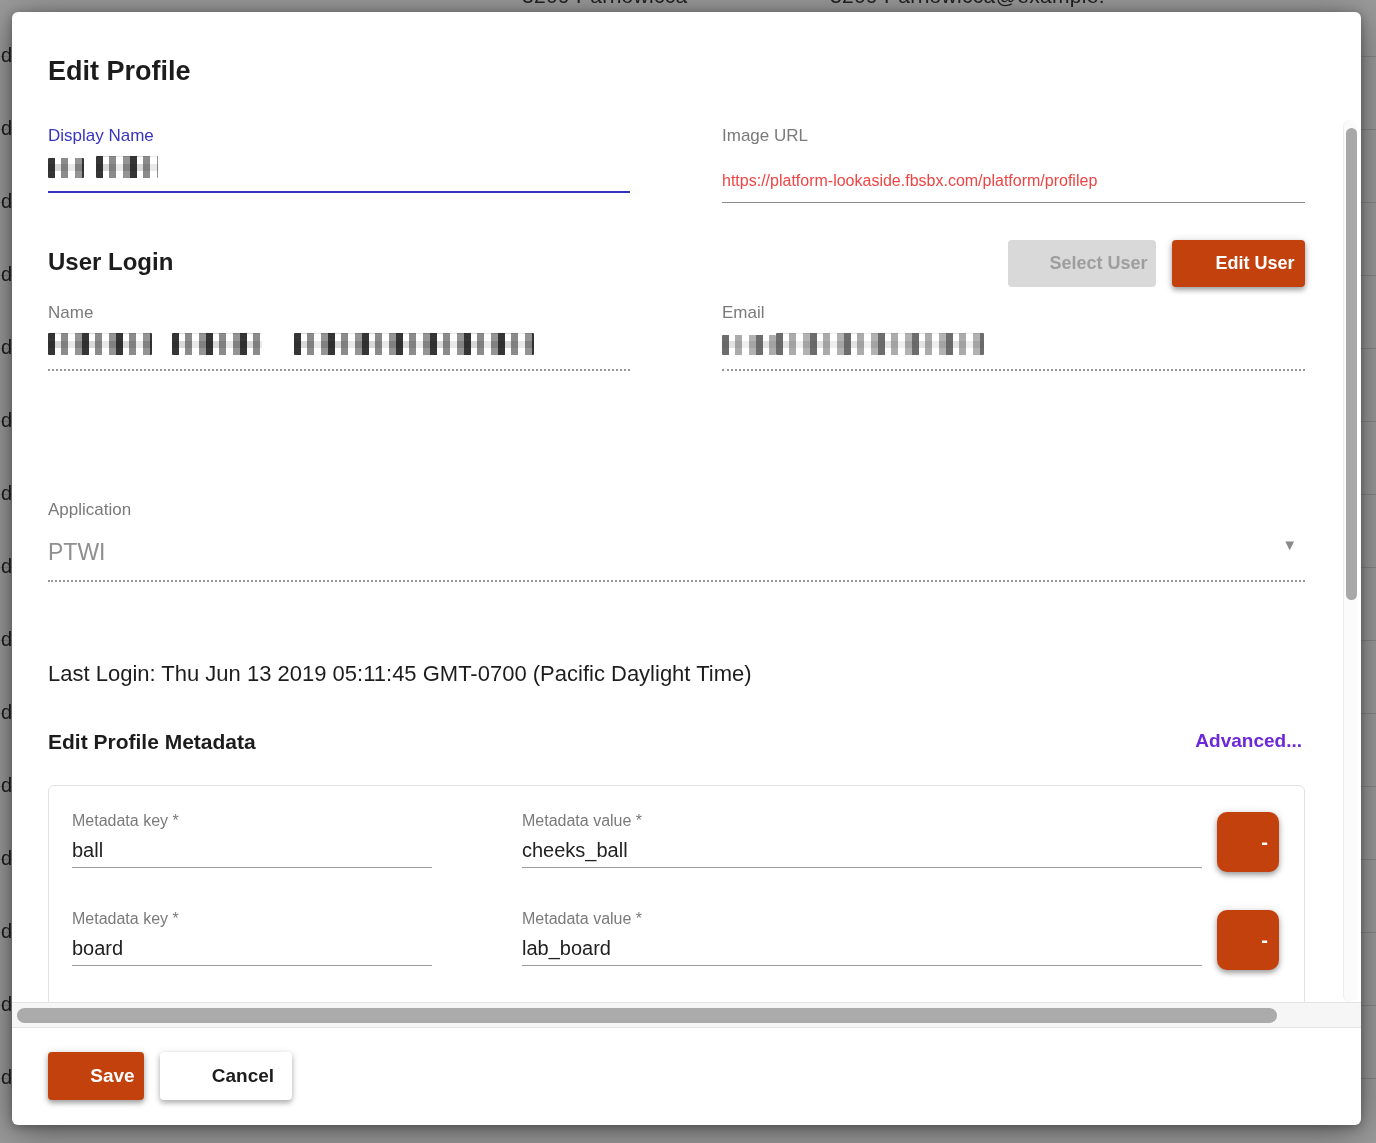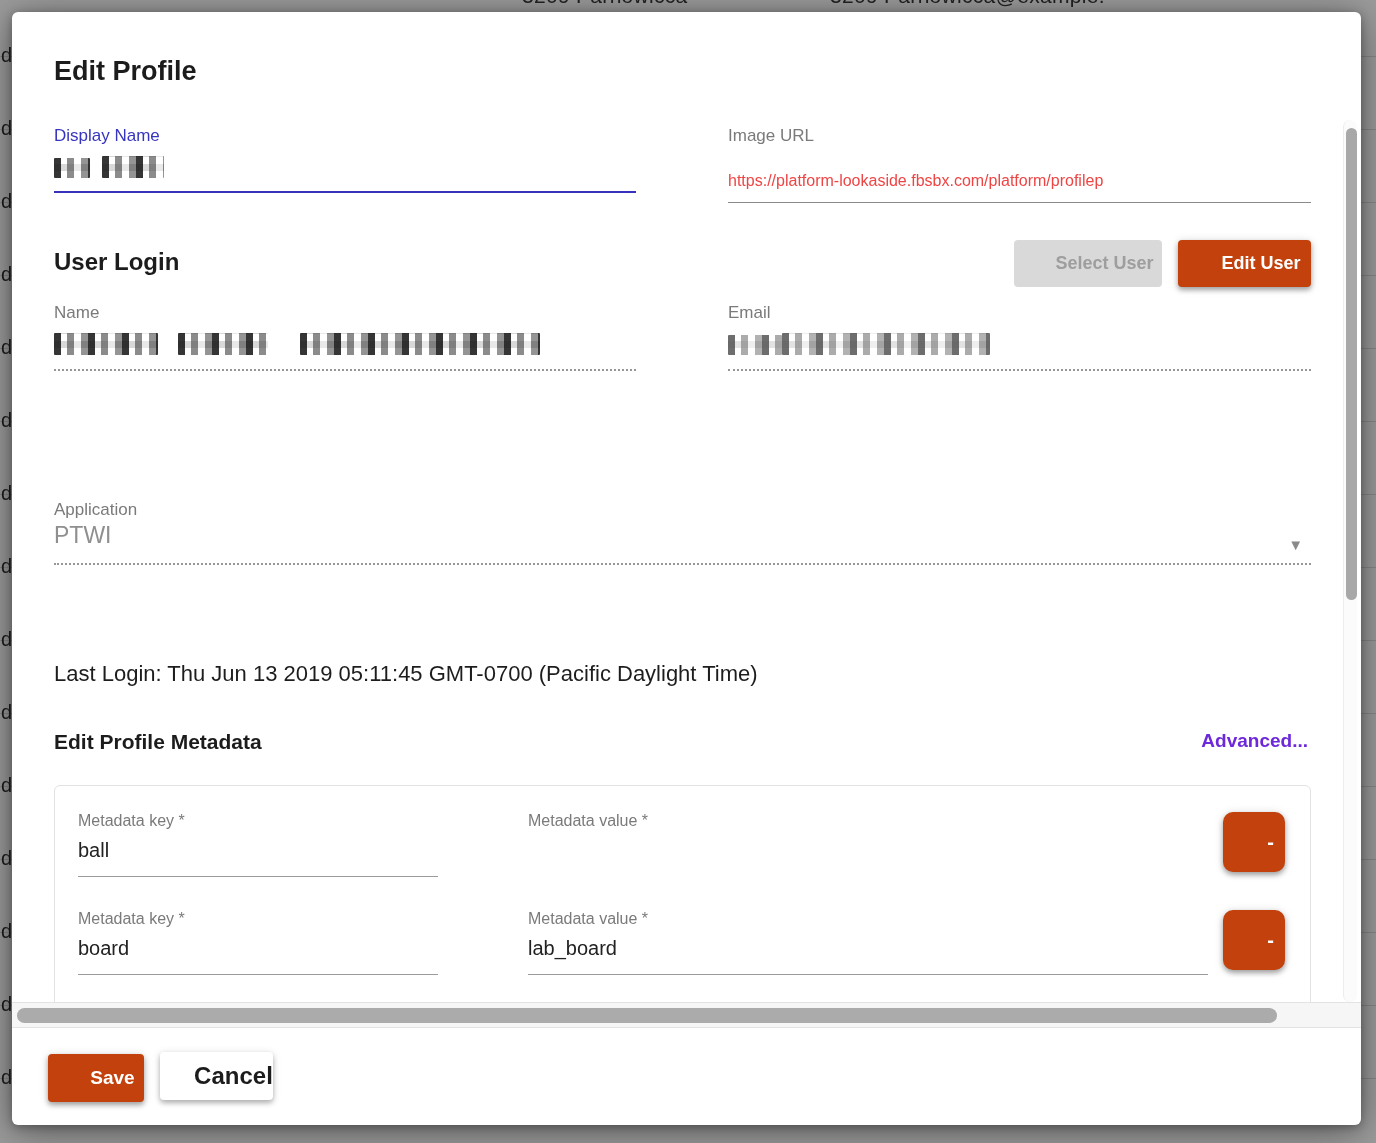--- a/index.html
+++ b/index.html
@@ -14,21 +14,21 @@
   .bg-toprow .f1 { left:522px; }
   .bg-toprow .f2 { left:830px; }
   .bg-leftcol { position:absolute; left:0; top:0; width:13px; height:100%; overflow:hidden; }
   .bg-leftcol .left-frag { position:absolute; left:1px; width:20px; font-size:20px; color:#1c1c1c; }
 
   
   .dialog { position:absolute; left:12px; top:12px; width:1349px; height:1113px;
     background:#ffffff; border-radius:6px;
     box-shadow:0 6px 40px rgba(0,0,0,.45), 0 2px 10px rgba(0,0,0,.3); }
 
-  .content { position:absolute; left:6px; top:0; right:0; height:990px; overflow:hidden; }
+  .content { position:absolute; left:0; top:0; right:0; height:990px; overflow:hidden; }
 
   .dlg-title { position:absolute; left:36px; top:44px; font-size:27px; font-weight:700; color:#1c1c1c; }
 
   .label { font-size:17px; color:#7a7a7a; }
   .label.focused { color:#3735bf; }
 
   .col-l { position:absolute; left:36px;  width:582px; }
   .col-r { position:absolute; left:710px; width:583px; }
   .full  { position:absolute; left:36px;  width:1257px; }
 
@@ -51,53 +51,53 @@
   .userinfo-bar { position:absolute; left:36px; top:228px; width:1257px; height:48px; }
   .userinfo-heading { position:absolute; left:0; top:8px; font-size:24px; font-weight:700; color:#1c1c1c; }
   .btn { display:inline-flex; align-items:center; justify-content:center;
     border:none; border-radius:4px; font-family:inherit; font-size:18px; font-weight:700; cursor:pointer;padding-left:33px; }
   .btn-disabled { position:absolute; right:149px; top:0; width:148px; height:47px;
     background:#d9d9d9; color:#9e9e9e; }
   .btn-primary { background:#c2410c; color:#ffffff;
     box-shadow:0 3px 5px rgba(0,0,0,.3), 0 1px 10px rgba(0,0,0,.15); }
   .btn-edit-user { position:absolute; right:0; top:0; width:133px; height:47px; }
 
-  .app-value { font-size:23px; color:#8f8f8f; margin-top:2px; }
+  .app-value { font-size:23px; color:#8f8f8f; margin-top:19px; }
   .dd-arrow { position:absolute; right:8px; top:36px; font-size:15px; color:#8a8a8a; }
 
   .lastlogin { position:absolute; left:36px; top:629px; font-size:22px; color:#1d1d1d;margin-top:20px; }
 
   .meta-bar { position:absolute; left:36px; top:718px; width:1257px; }
   .meta-heading { font-size:21px; font-weight:700; color:#1c1c1c; }
   .meta-advanced { position:absolute; right:3px; top:0; font-size:19px; font-weight:700; color:#6d28d9; cursor:pointer; }
 
   .meta-card { position:absolute; left:36px; top:773px; width:1257px; height:260px;
     background:#fff; border:1px solid #e2e2e2; border-radius:6px; padding:26px 22px 0 23px; }
   .meta-row { position:relative; height:82px; margin-bottom:16px; }
   .meta-key   { position:absolute; left:0px;   width:360px; }
   .meta-val   { position:absolute; left:450px; width:680px; }
   .meta-label { font-size:16px; color:#7a7a7a; }
-  .meta-input { font-size:20px; color:#222; margin-top:9px; padding-bottom:14px; border-bottom:1px solid #9b9b9b; }
+  .meta-input { font-size:20px; color:#222; margin-top:9px; padding-bottom:5px; border-bottom:1px solid #9b9b9b; }
   .btn-minus { position:absolute; right:3px; top:0; width:62px; height:60px;
     border-radius:10px; font-size:20px; font-weight:700; }
 
   
   .vscroll { position:absolute; top:108px; right:4px; width:14px; height:882px;
     background:#fbfbfb; border-left:1px solid #ececec; border-radius:7px; }
   .vscroll-thumb { position:absolute; left:1.5px; top:8px; width:11px; height:472px;
     background:#a8a8a8; border-radius:6px; }
   .hscroll { position:absolute; left:0; top:990px; width:100%; height:26px;
     background:#f6f6f6; border-top:1px solid #e3e3e3; border-bottom:1px solid #e3e3e3; }
   .hscroll-thumb { position:absolute; left:5px; top:5px; width:1260px; height:15px;
     background:#ababab; border-radius:8px; }
 
   
   .footer { position:absolute; left:36px; top:1040px; height:48px; }
   .btn-save { width:96px; height:48px; font-size:19px; }
-  .btn-cancel { width:113px; height:48px; margin-left:12px; background:#ffffff; color:#1c1c1c; font-size:24px;
+  .btn-cancel { width:132px; height:48px; margin-left:12px; background:#ffffff; color:#1c1c1c; font-size:19px;
     box-shadow:0 3px 5px rgba(0,0,0,.25), 0 1px 8px rgba(0,0,0,.12); }
 </style>
 </head>
 <body>
 
 <div class="backdrop">
   <div class="bg-toprow">
     <span class="f1">3209 Parnowicca</span>
     <span class="f2">3209 Parnowicca@example.</span>
   </div>
@@ -182,20 +182,21 @@
 
     <div class="meta-card">
 
       <div class="meta-row">
         <div class="meta-key">
           <div class="meta-label">Metadata key *</div>
           <div class="meta-input">ball</div>
         </div>
         <div class="meta-val">
           <div class="meta-label">Metadata value *</div>
+          <div class="meta-input">cheeks_ball</div>
         </div>
         <button class="btn btn-primary btn-minus">-</button>
       </div>
 
       <div class="meta-row">
         <div class="meta-key">
           <div class="meta-label">Metadata key *</div>
           <div class="meta-input">board</div>
         </div>
         <div class="meta-val">

